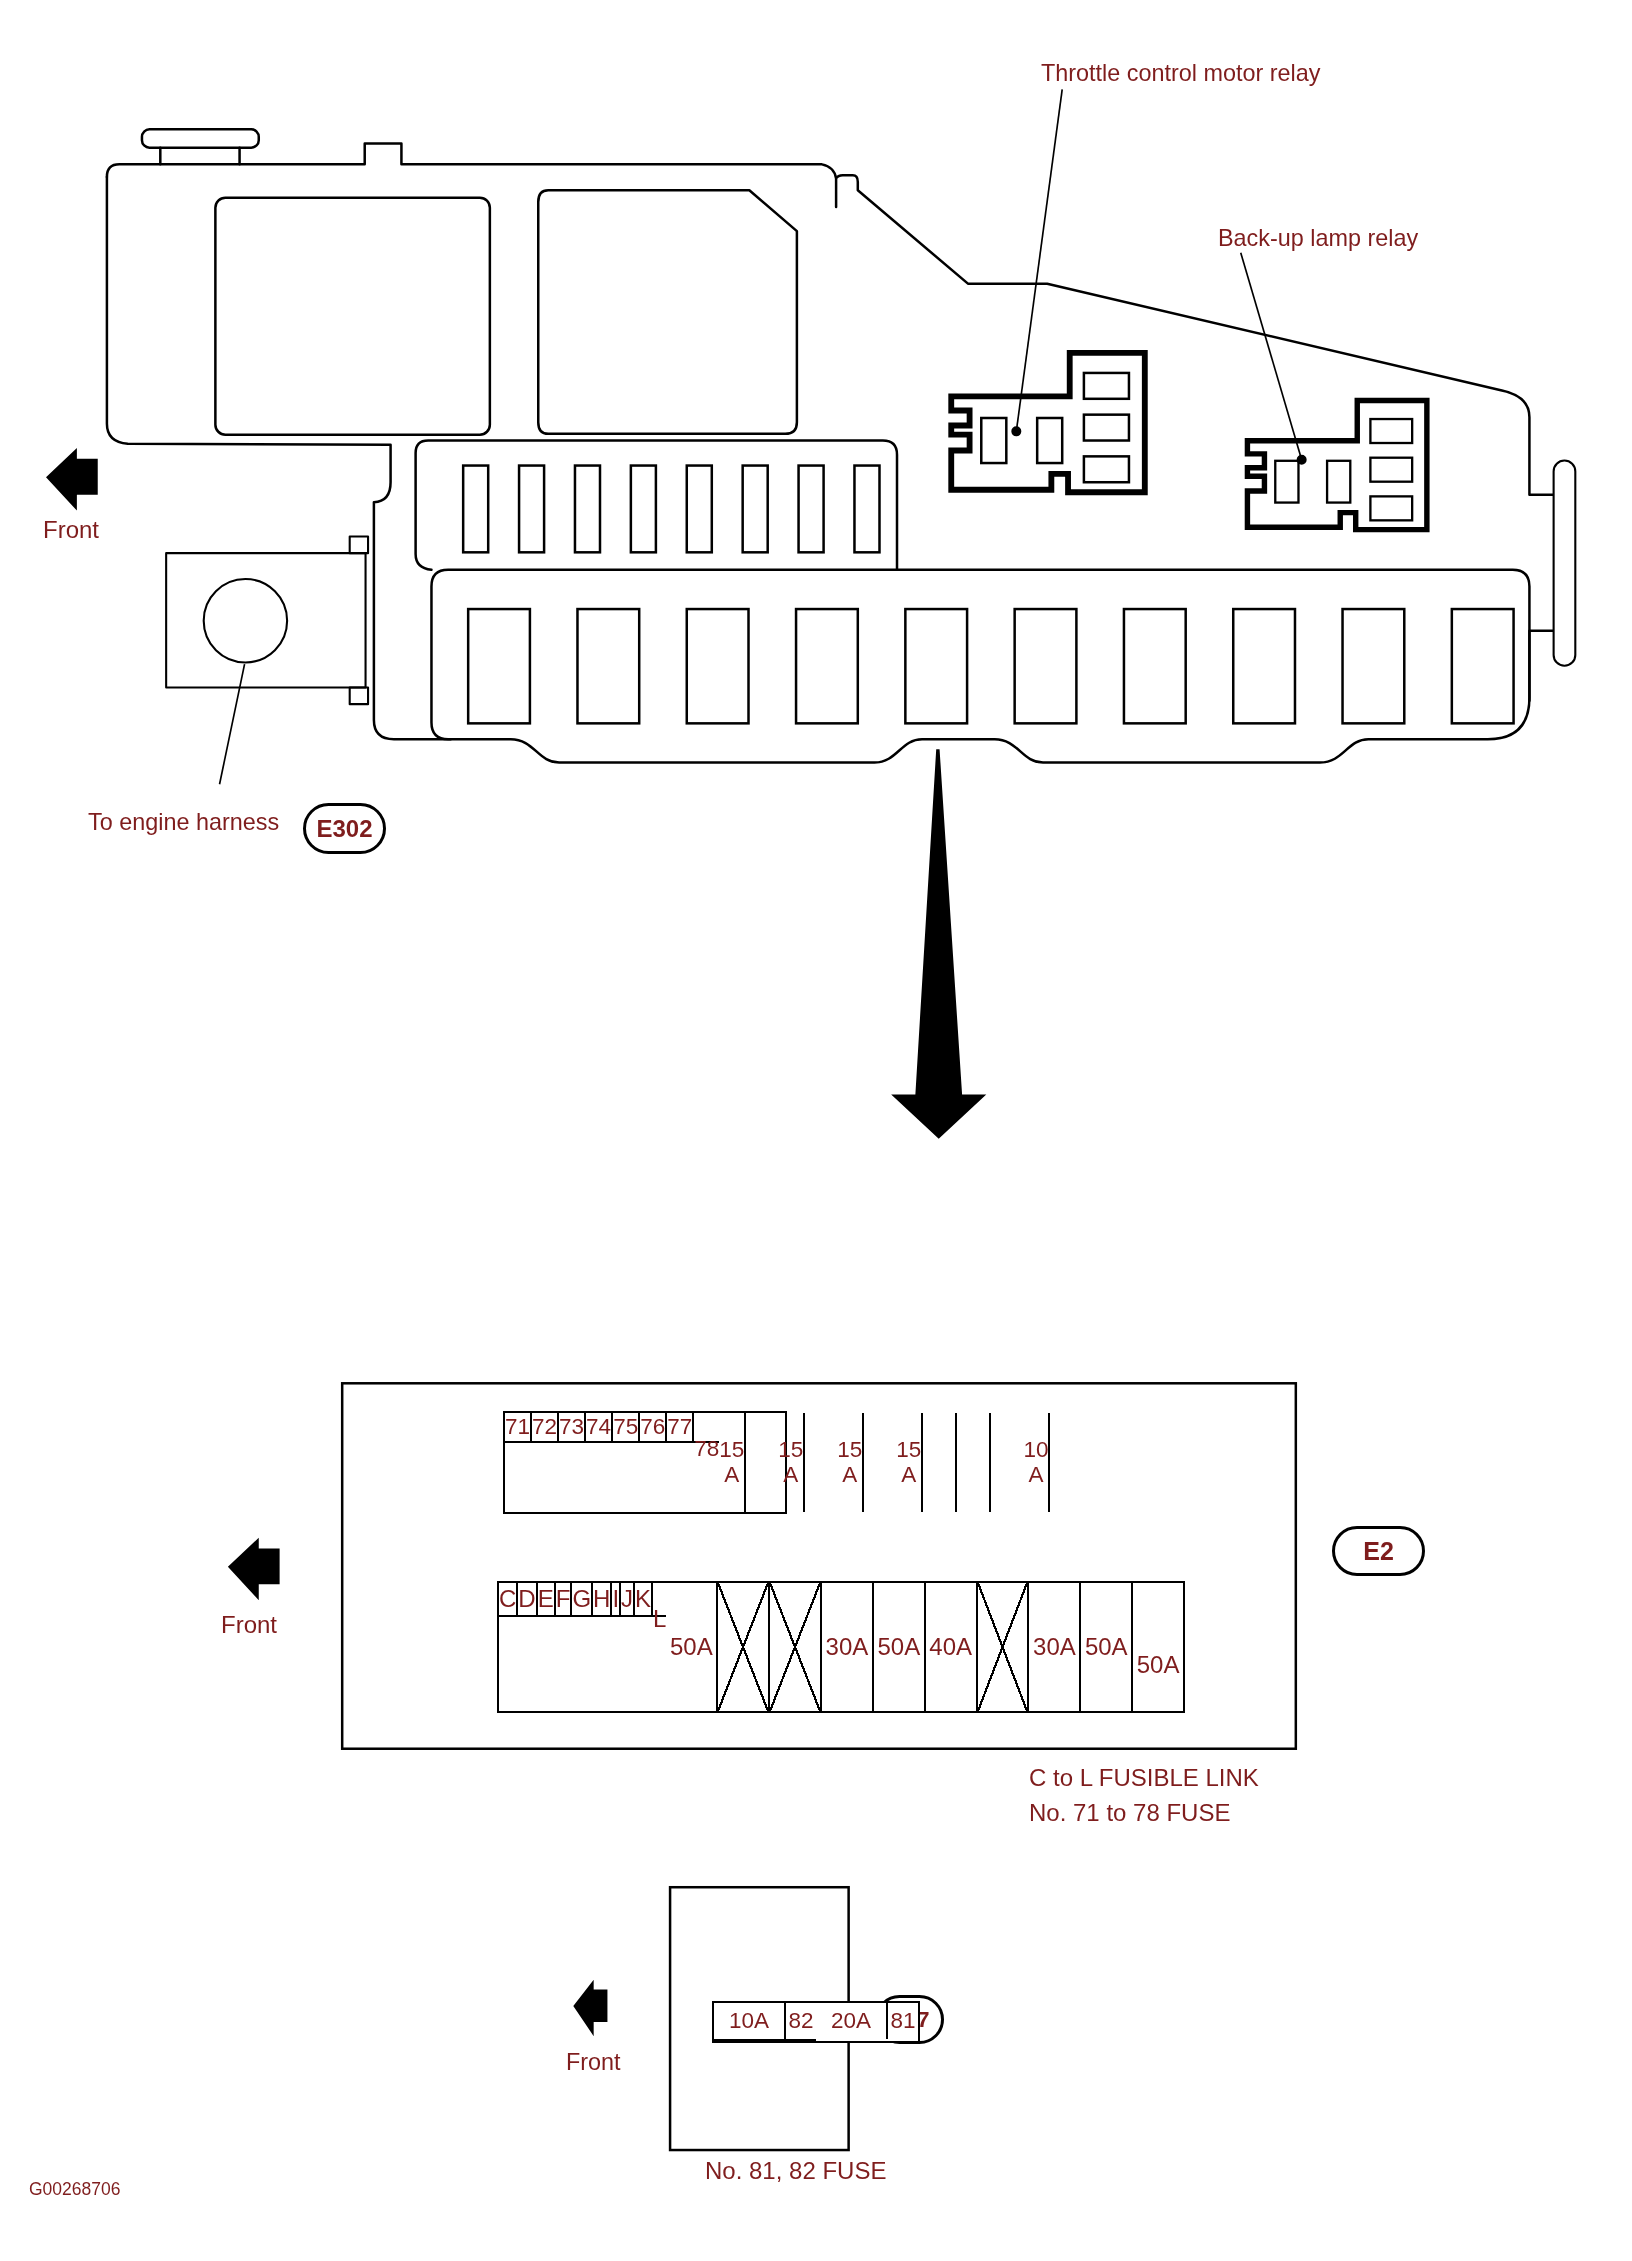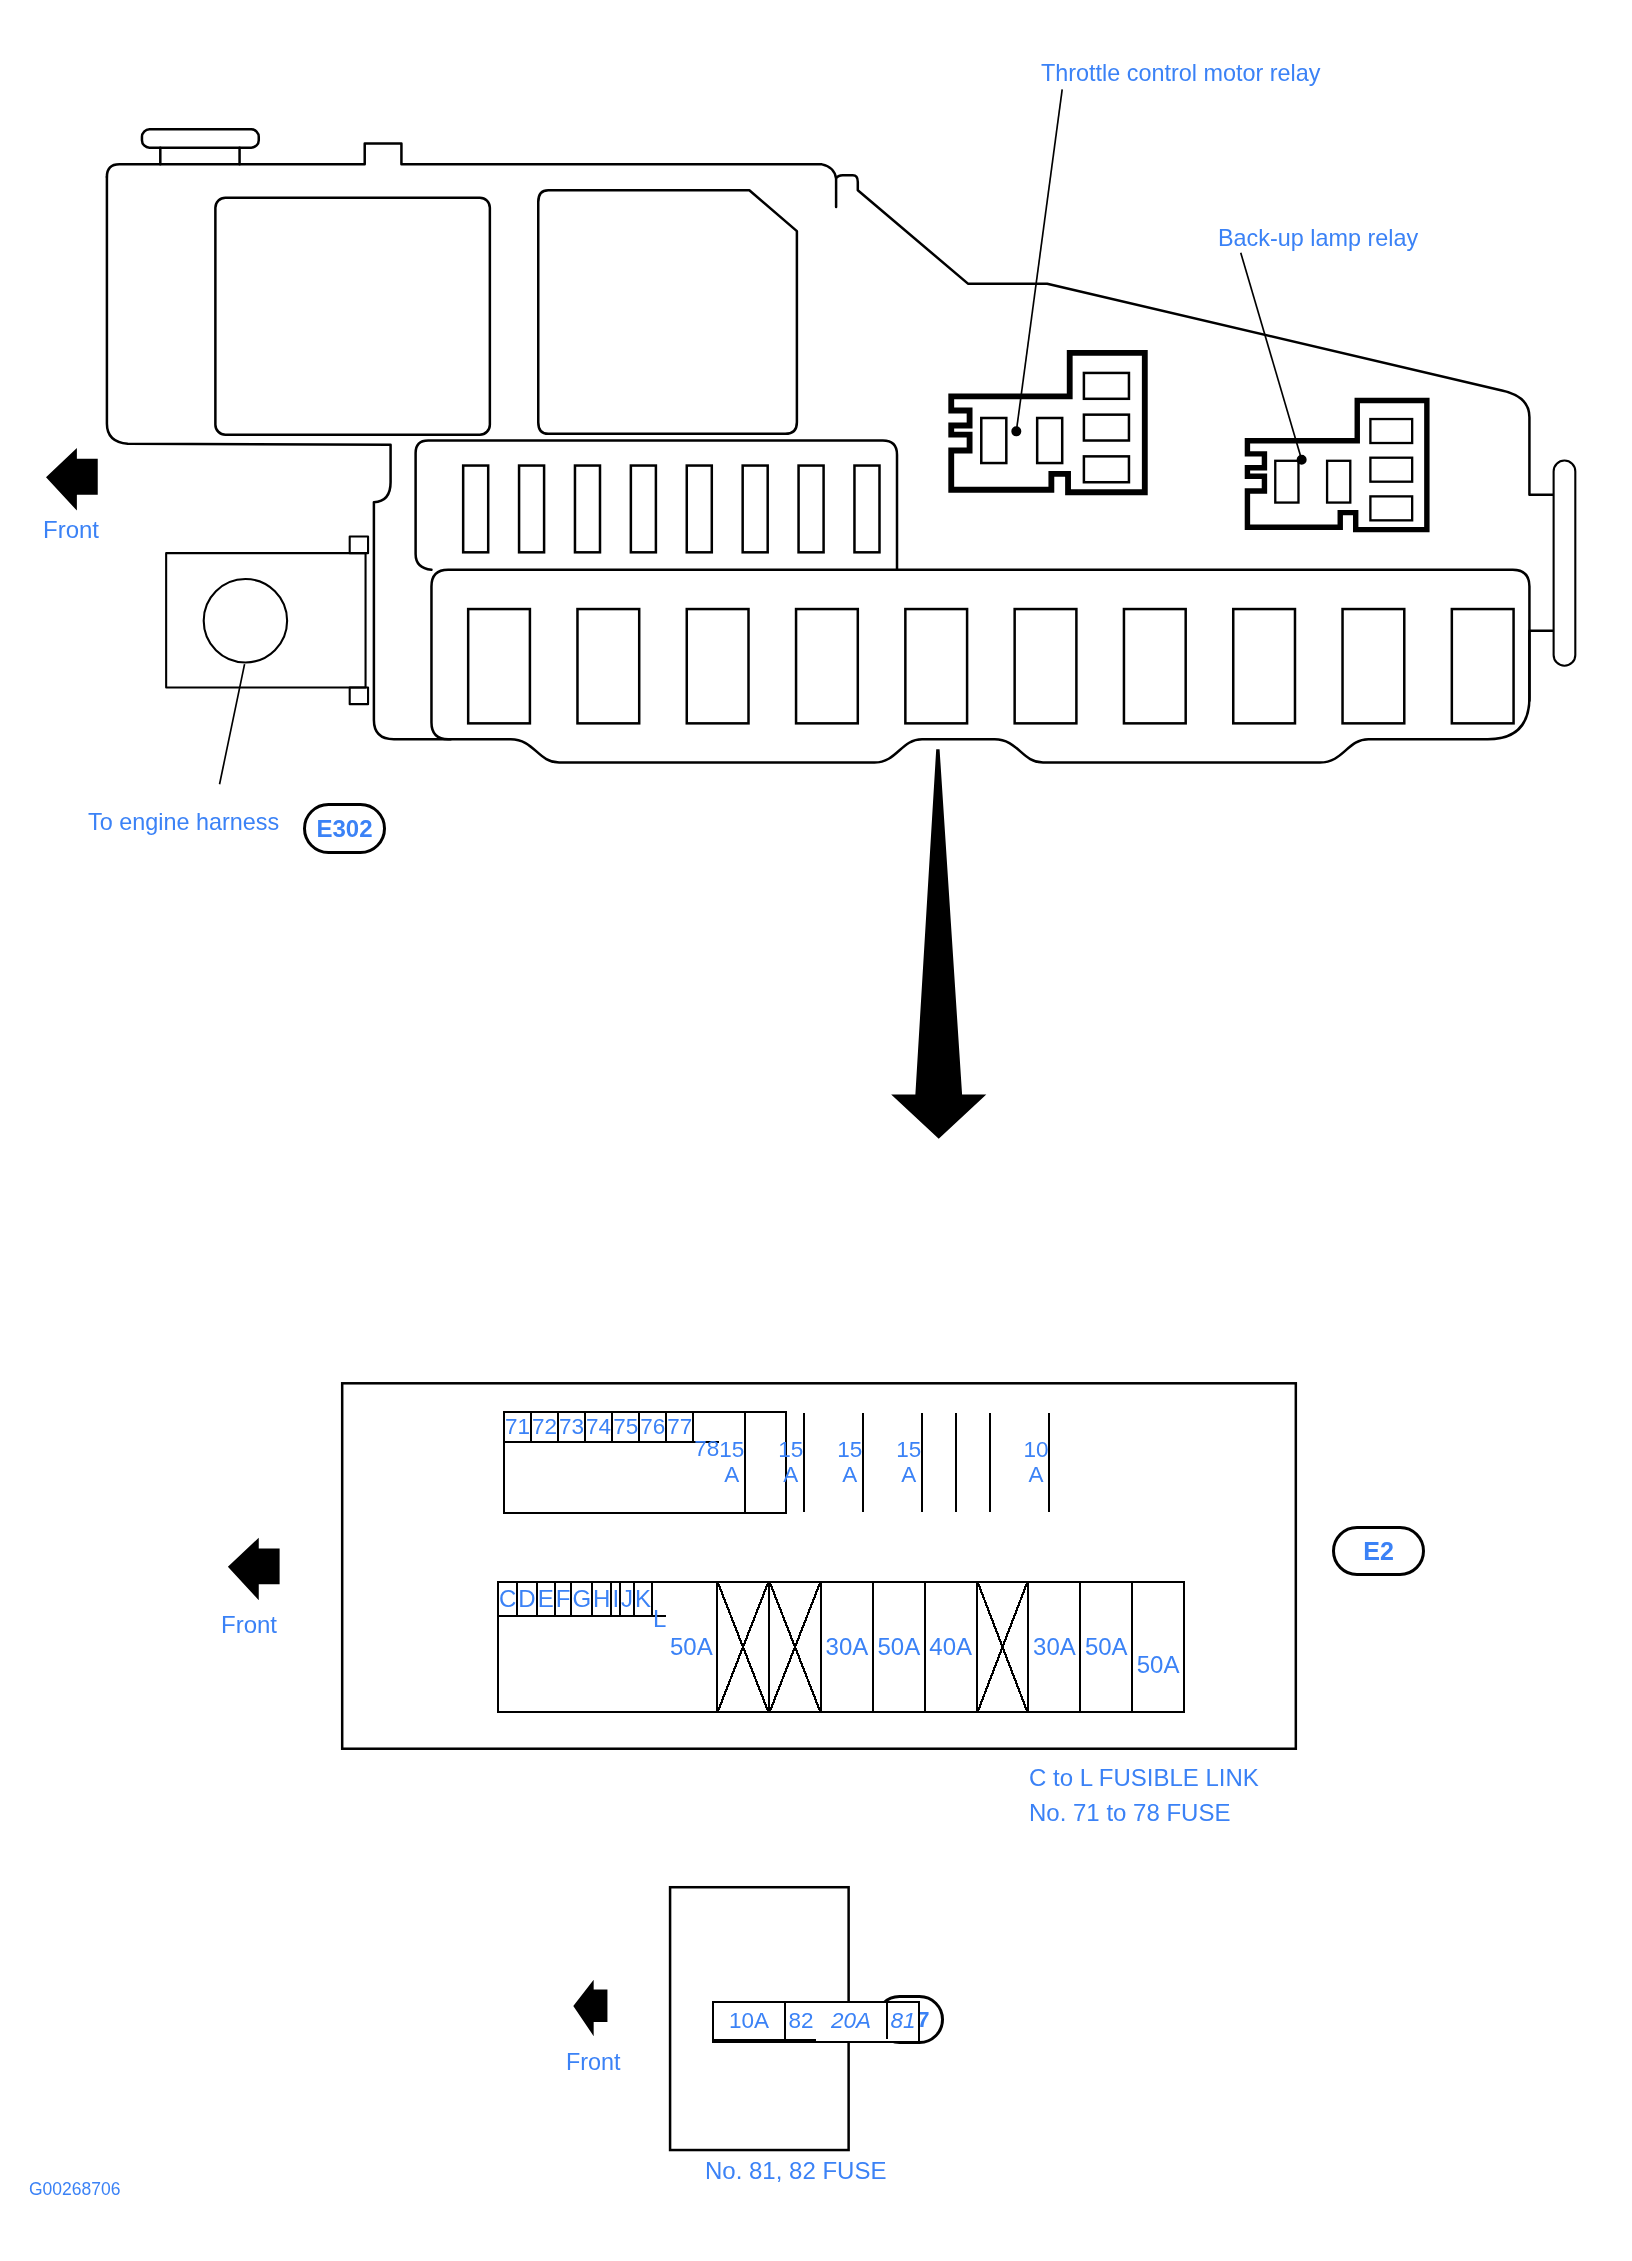--- a/index.html
+++ b/index.html
@@ -1,17 +1,17 @@
 <!DOCTYPE html>
 <html style="font-size:13.4px"><head>
 <meta charset="utf-8">
 <style>
   html,body{margin:0;padding:0;background:#fff;}
   #canvas{position:relative;width:1633px;height:2261px;background:#fff;
-          font-family:"Liberation Sans", sans-serif;color:#3b82f6;overflow:hidden;}
+          font-family:"Liberation Sans", sans-serif;color:#7f1d1d;overflow:hidden;}
   #art{position:absolute;left:0;top:0;}
   .lbl{position:absolute;white-space:nowrap;}
   .oval{position:absolute;border:3.3px solid #000;border-radius:834px;
         display:flex;align-items:center;justify-content:center;
         font-weight:bold;background:#fff;}
   
   .ftable{position:absolute;display:flex;border:2.5px solid #000;background:#fff;box-sizing:border-box;}
   .frow{display:flex;}
   .frow.hdr{border-bottom:2.5px solid #000;}
   .fcell{flex:1;display:flex;align-items:center;justify-content:center;
@@ -206,19 +206,19 @@
         <div class="fcell">50A</div>
         <div class="fcell">50A</div>
       </div>
     </div>
 
   <div class="mtable" id="e37-table" style="left:712px;top:2001px;font-size:22.5px;">
       <div class="mrow" style="height: 36px;">
         <div class="mcell amp">10A</div>
         <div class="mcell num">82</div>
       </div>
-      <div class="mrow" style="height: 36px; font-style: italic;">
+      <div class="mrow" style="height: 36px;">
         <div class="mcell amp">20A</div>
         <div class="mcell num">81</div>
       </div>
     </div>
 </div>
 
 
 </body></html>

